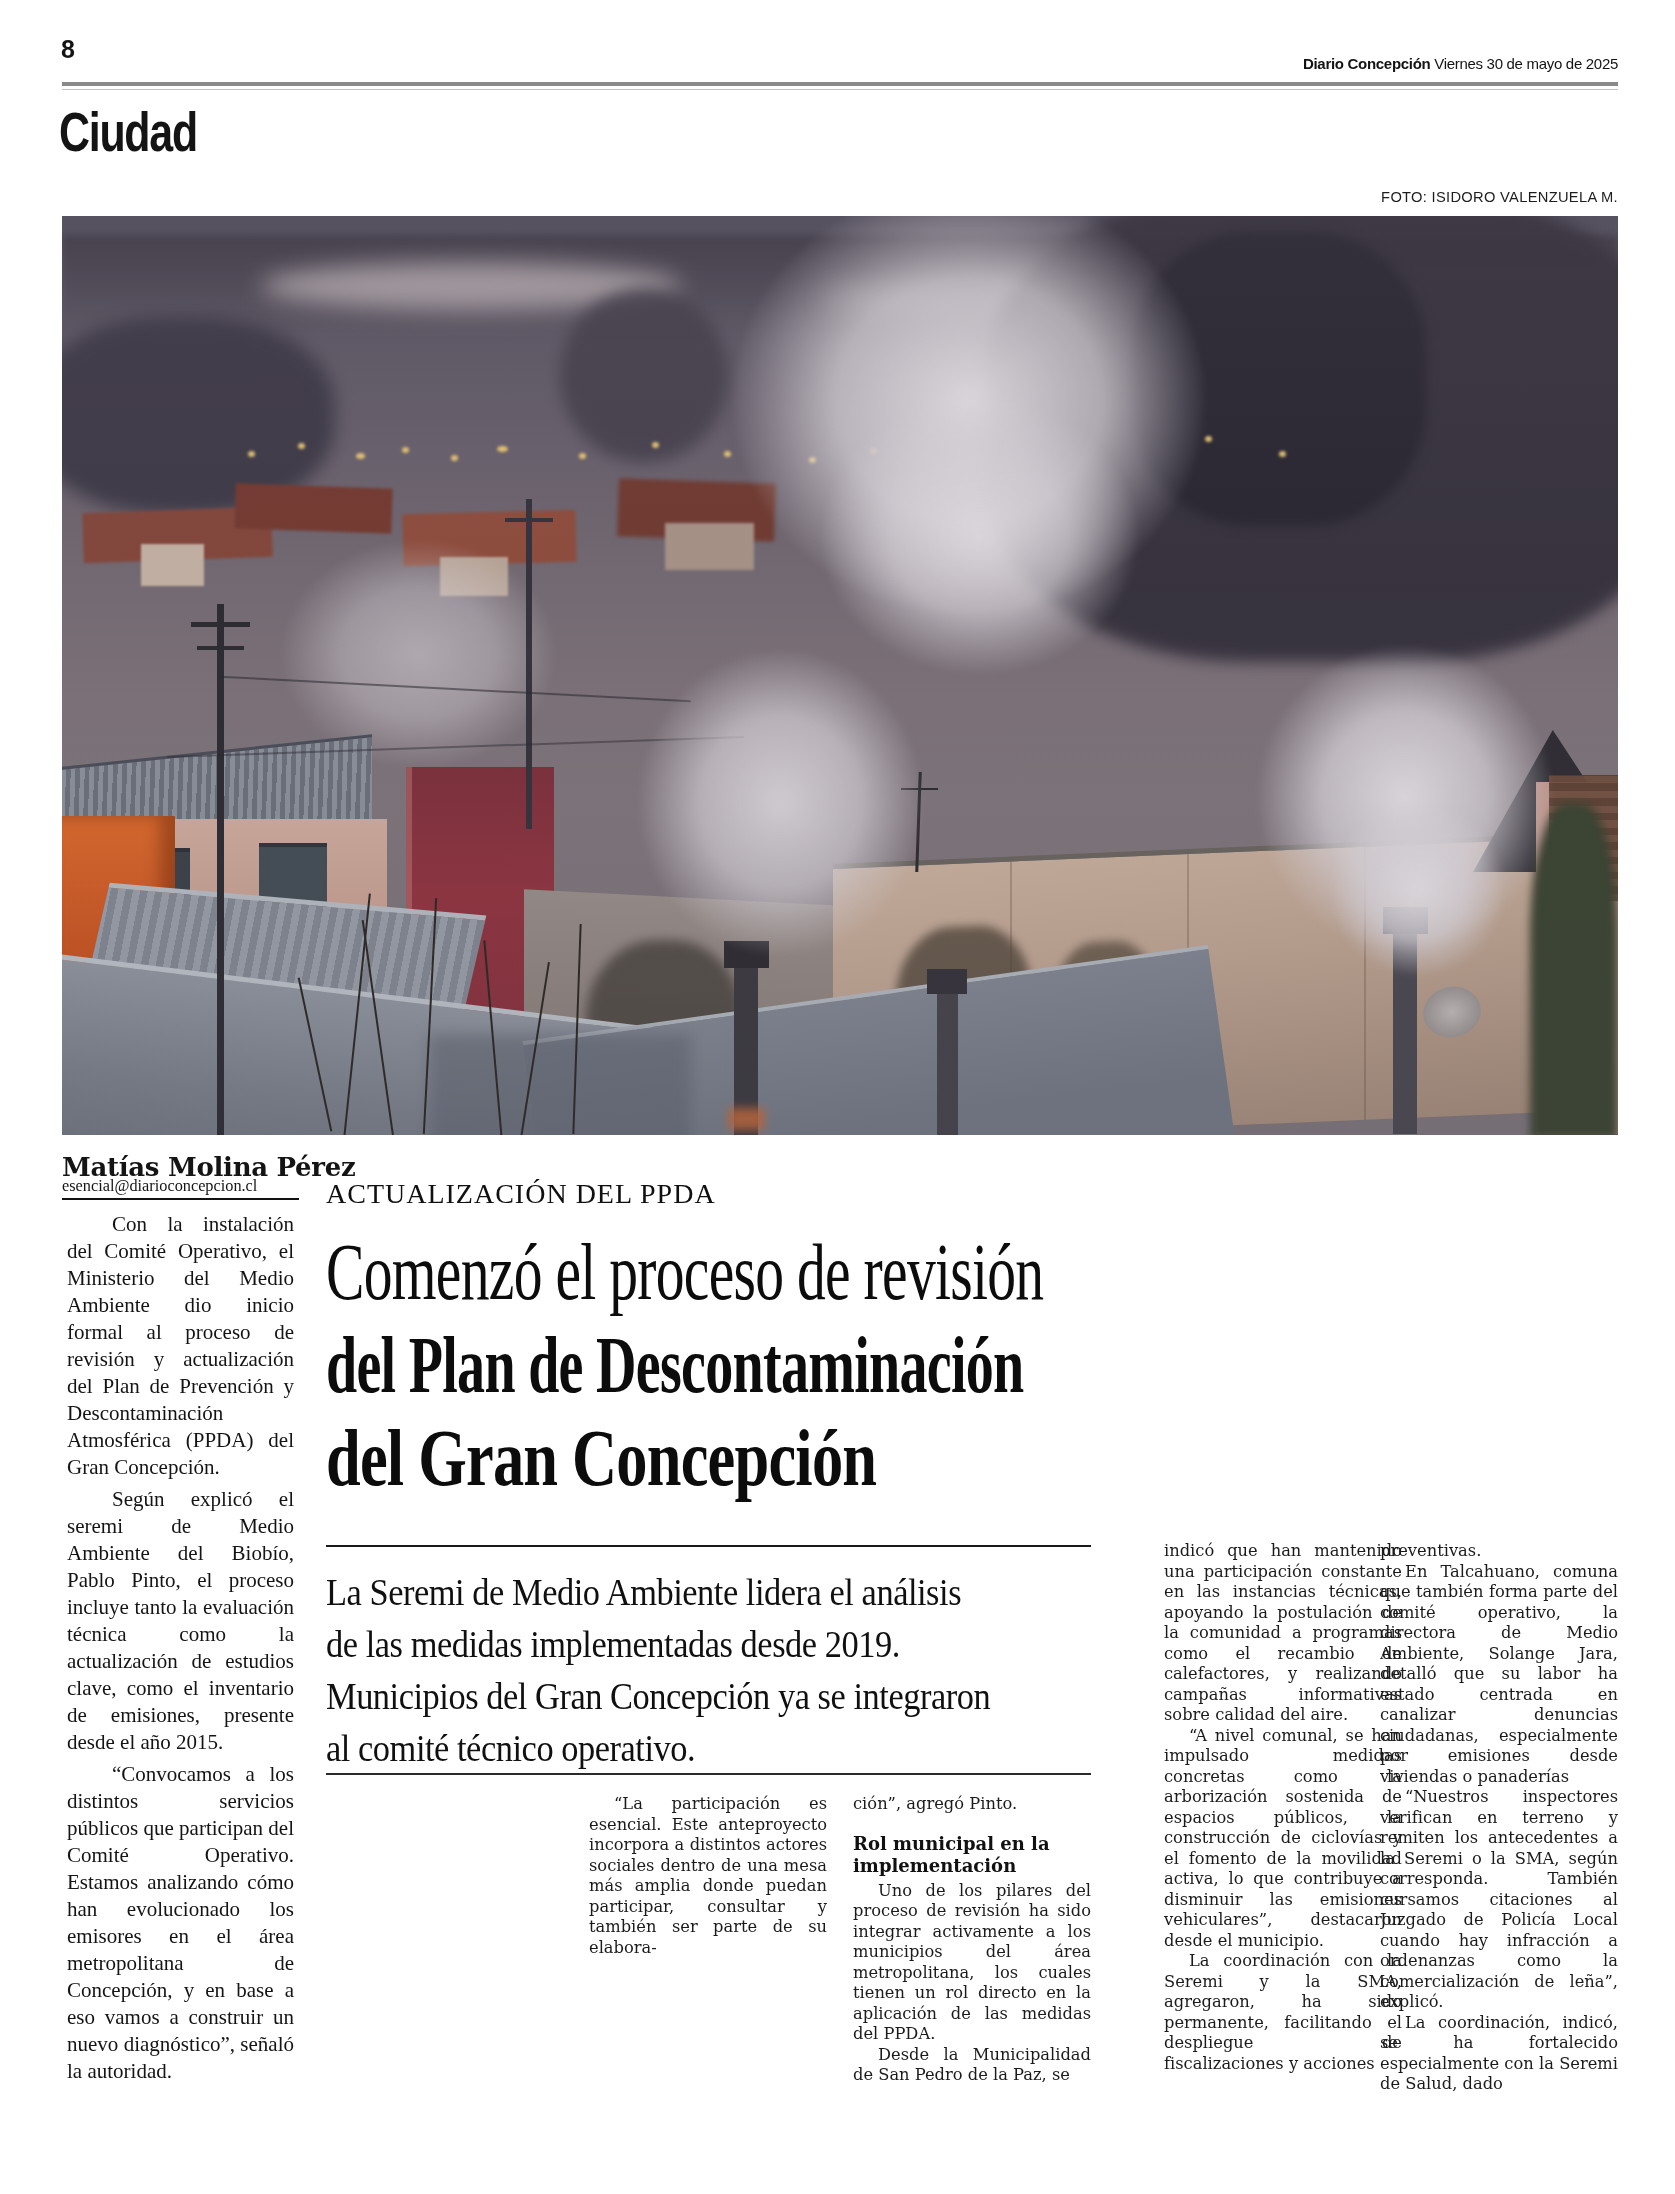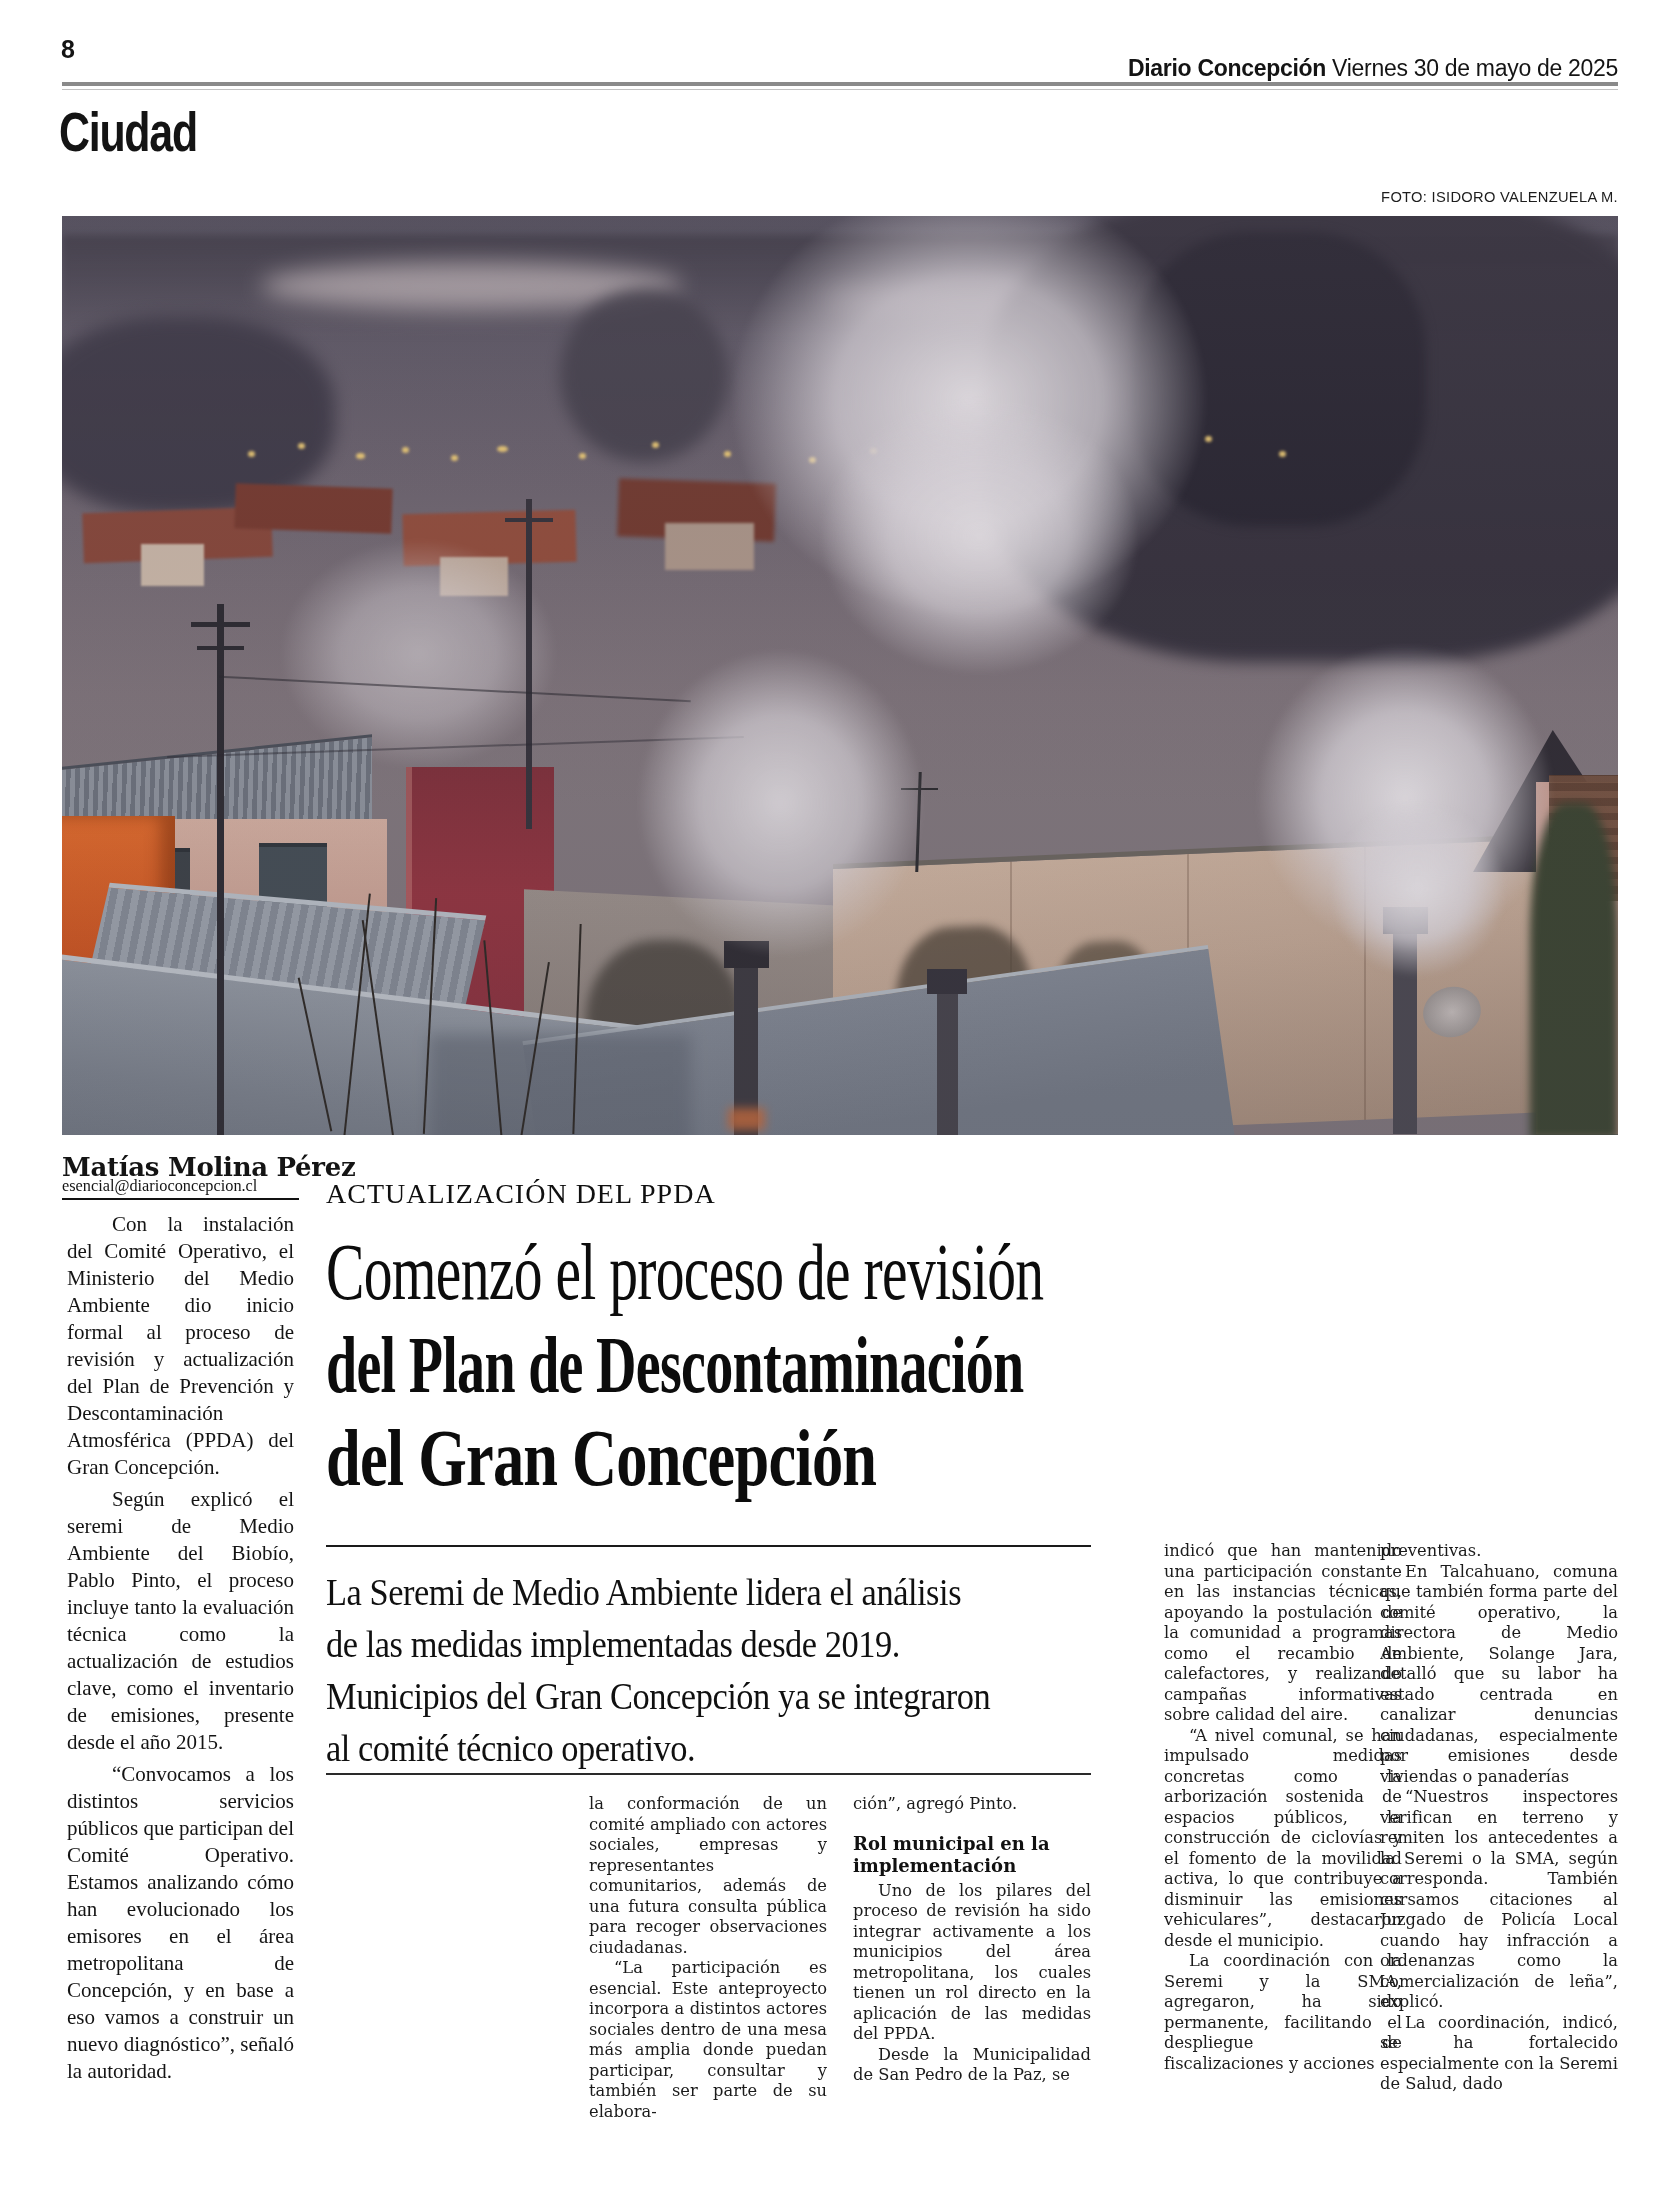--- a/index.html
+++ b/index.html
@@ -2,21 +2,21 @@
 <html lang="es" style="font-size:8.4px"><head>
 <meta charset="utf-8">
 <style>
   html,body{margin:0;padding:0;background:#ffffff;}
   #page{position:relative;width:1675px;height:2194px;background:#fff;overflow:hidden;
         font-family:"Liberation Serif",serif;color:#141414;}
   .abs{position:absolute;}
 
   
   #page-number{left:61px;top:35px;font-family:"Liberation Sans",sans-serif;font-weight:bold;font-size:25px;}
-  #header-meta{right:57px;top:55px;font-family:"Liberation Sans",sans-serif;font-size:23px;letter-spacing:-0.3px;}
+  #header-meta{right:57px;top:55px;font-family:"Liberation Sans",sans-serif;font-size:15px;letter-spacing:-0.3px;}
   #header-meta .brand{font-weight:bold;}
   #header-rule-thick{left:62px;top:82px;width:1556px;height:3.7px;background:#8a8a8a;}
   #header-rule-thin{left:62px;top:89px;width:1556px;height:1px;background:#c2c2c2;}
   #section-title{left:59px;top:100px;font-family:"Liberation Sans",sans-serif;font-weight:bold;
     font-size:55px;letter-spacing:-1.6px;transform:scaleX(.78);transform-origin:left top;}
 
   
   #photo-credit{right:57px;top:189px;font-family:"Liberation Sans",sans-serif;font-size:14.7px;color:#1d1d1d;letter-spacing:0.3px;}
   #photo{left:62px;top:216px;width:1556px;height:919px;overflow:hidden;background:#6b6472;}
   #photo .abs{position:absolute;}
@@ -192,21 +192,20 @@
   <div class="abs" id="headline-rule"></div>
   <div class="abs" id="standfirst">
     <div>La Seremi de Medio Ambiente lidera el análisis</div>
     <div>de las medidas implementadas desde 2019.</div>
     <div>Municipios del Gran Concepción ya se integraron</div>
     <div>al comité técnico operativo.</div>
   </div>
   <div class="abs" id="standfirst-rule"></div>
 
   <div class="col" id="col-a">
-    <p class="flush">la conformación de un comité ampliado con actores sociales, empresas y representantes comunitarios, además de una futura consulta pública para recoger observaciones ciudadanas.</p>
     <p>“La participación es esencial. Este anteproyecto incorpora a distintos actores sociales dentro de una mesa más amplia donde puedan participar, consultar y también ser parte de su elabora-</p>
   </div>
 
   <div class="col" id="col-b">
     <p class="flush">ción”, agregó Pinto.</p>
     <div class="inline-subhead">Rol municipal en la implementación</div>
     <p>Uno de los pilares del proceso de revisión ha sido integrar activamente a los municipios del área metropolitana, los cuales tienen un rol directo en la aplicación de las medidas del PPDA.</p>
     <p>Desde la Municipalidad de San Pedro de la Paz, se</p>
   </div>
 

